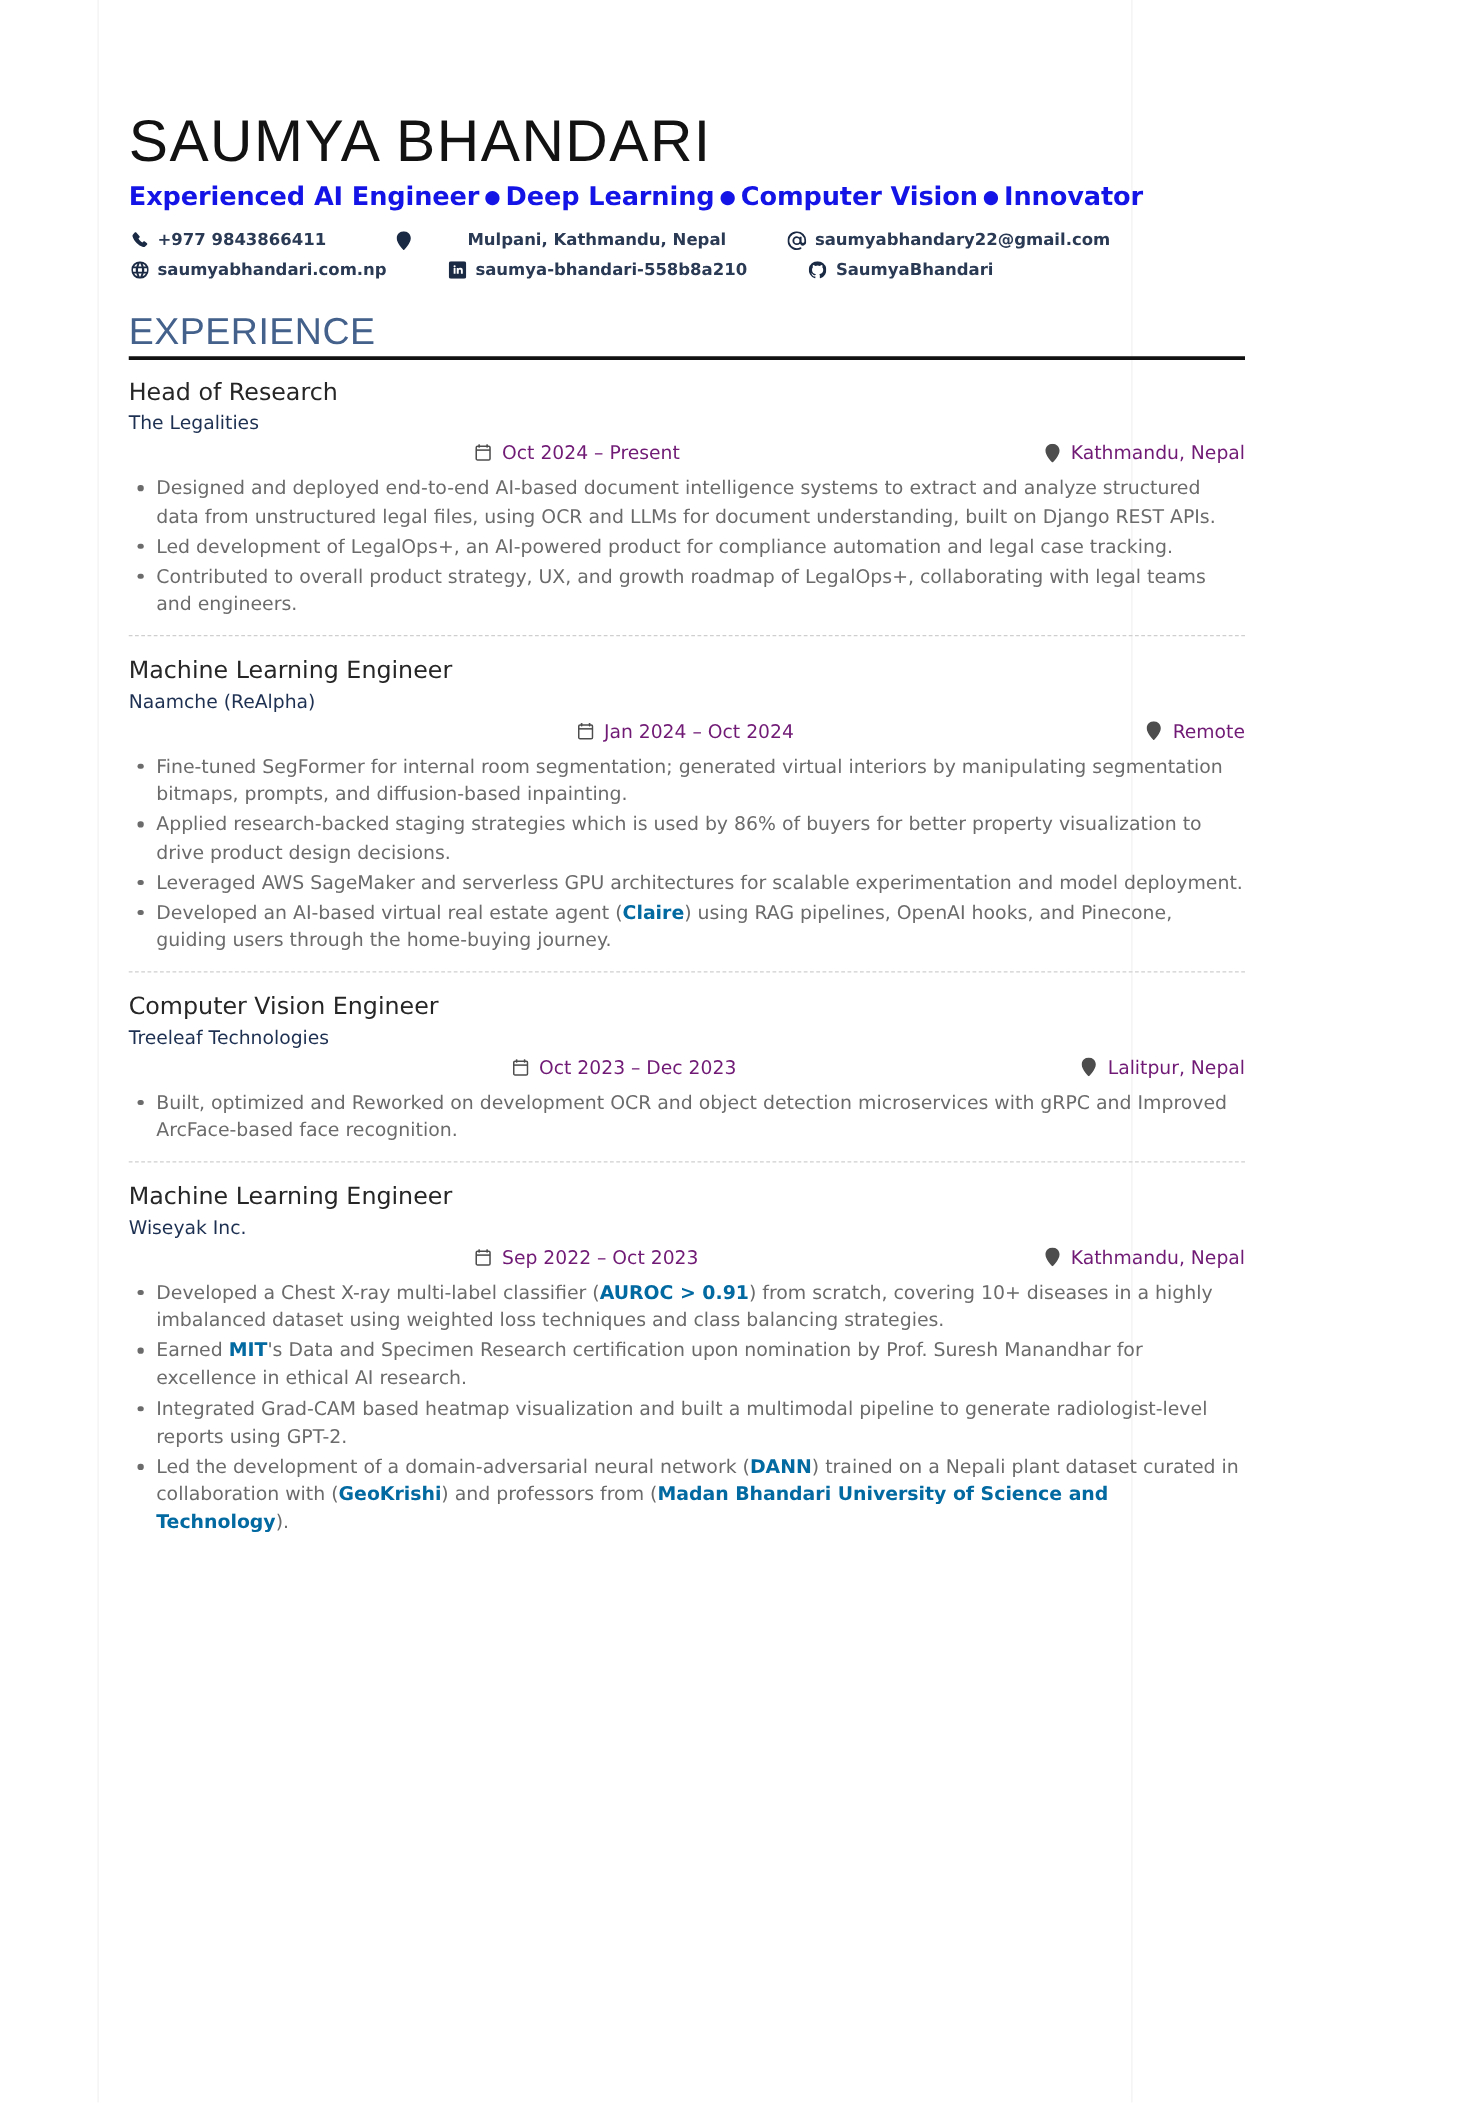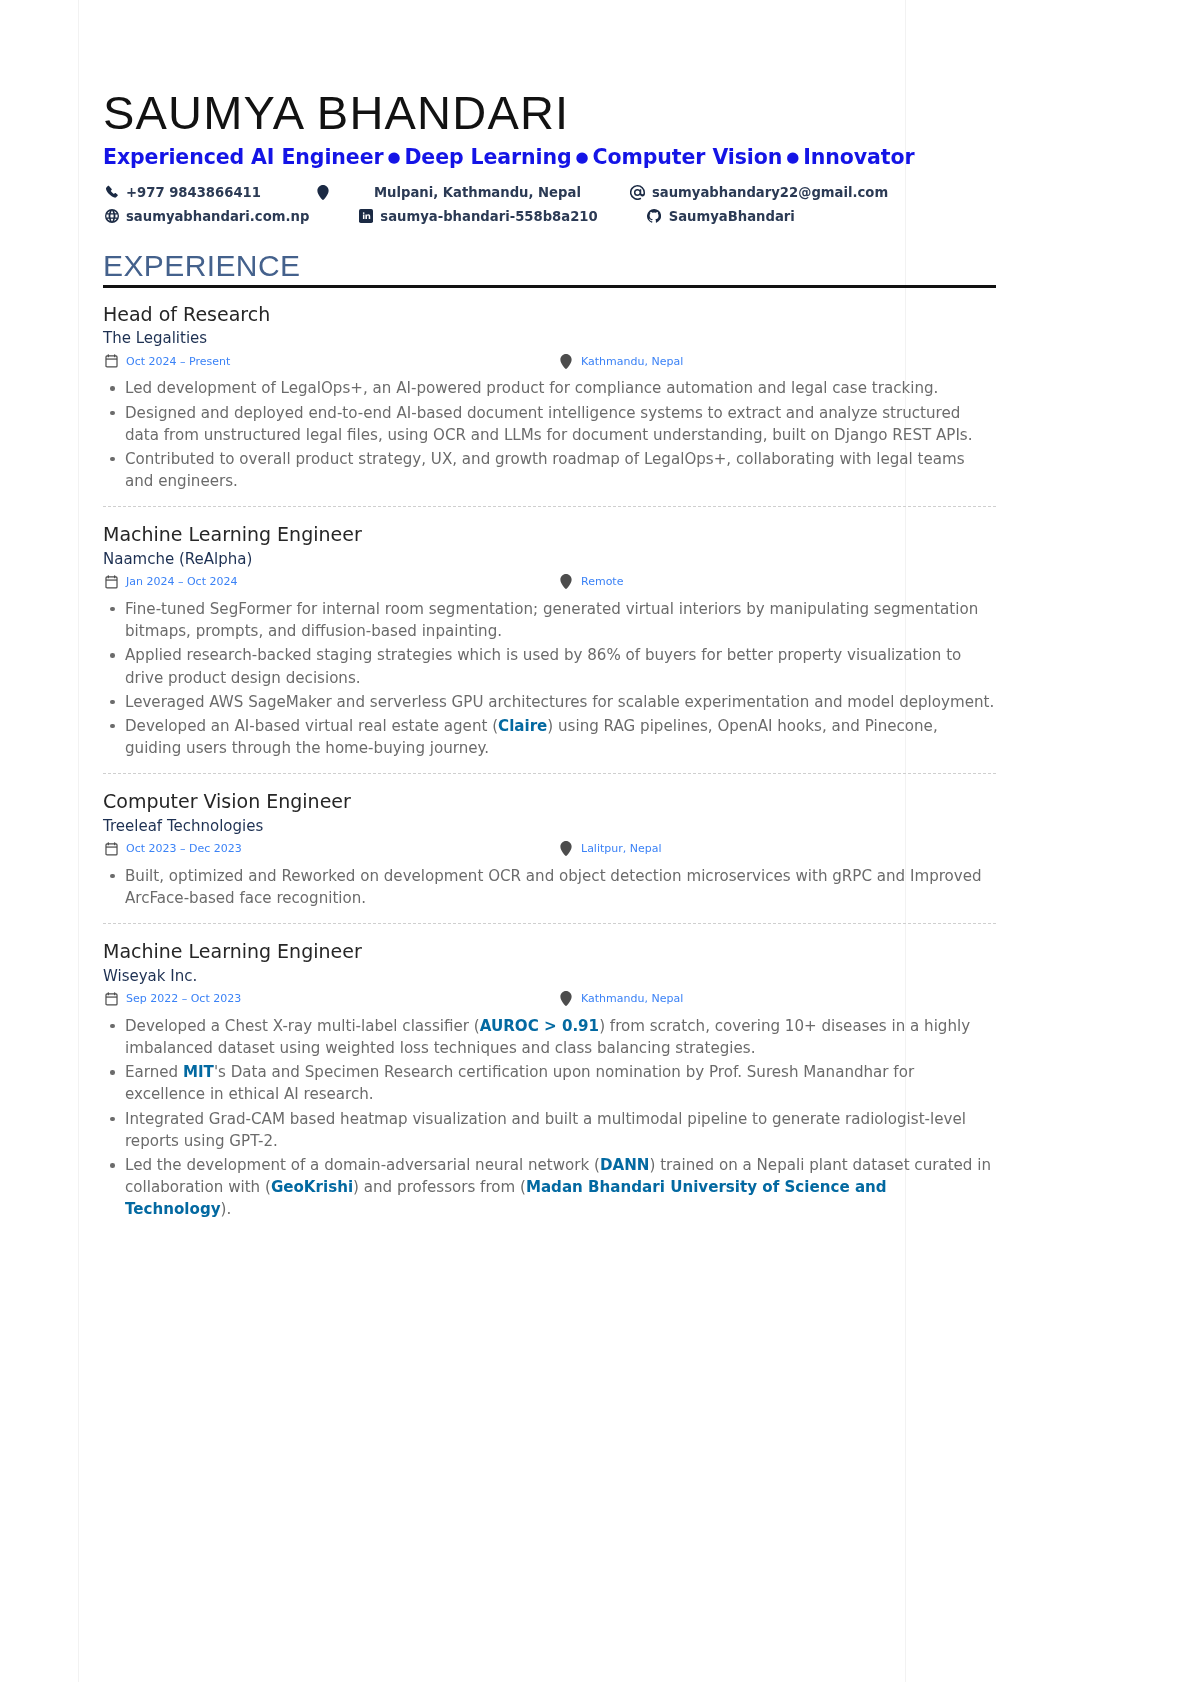--- a/index.html
+++ b/index.html
@@ -124,22 +124,23 @@
     font-weight: 400;
     color: #1d3052;
     line-height: 1.4;
     margin-bottom: 4px;
   }
   .entry-meta {
     display: flex;
     align-items: center;
     margin-bottom: 8px;
     font-family: "DejaVu Sans", sans-serif;
-    font-size: 11px;
-    color: #3b82f6;
+    font-size: 15px;
+    color: #701a75;
+    justify-content: flex-end;
   }
   .meta-date {
     display: flex;
     align-items: center;
     width: 455px;
     flex: none;
   }
   .meta-loc {
     display: flex;
     align-items: center;
@@ -281,22 +282,22 @@
               <div class="meta-loc">
                 <span class="meta-icon">
                   <svg width="12" height="15" viewBox="0 0 12 16">
                     <path fill="currentColor" d="M6 0C2.7 0 0 2.7 0 6c0 4.3 5.3 9.5 5.5 9.7.3.3.7.3 1 0C6.7 15.5 12 10.3 12 6c0-3.3-2.7-6-6-6z"></path>
                   </svg>
                 </span>
                 <span>Kathmandu, Nepal</span>
               </div>
             </div>
             <ul class="bullets">
+              <li>Designed and deployed end-to-end AI-based document intelligence systems to extract and analyze structured data from unstructured legal files, using OCR and LLMs for document understanding, built on Django REST APIs.</li>
               <li>Led development of LegalOps+, an AI-powered product for compliance automation and legal case tracking.</li>
-              <li>Designed and deployed end-to-end AI-based document intelligence systems to extract and analyze structured data from unstructured legal files, using OCR and LLMs for document understanding, built on Django REST APIs.</li>
               <li>Contributed to overall product strategy, UX, and growth roadmap of LegalOps+, collaborating with legal teams and engineers.</li>
             </ul>
           </div>
           <div class="divider"></div>
           <div class="entry">
             <div class="entry-title">Machine Learning Engineer</div>
             <div class="entry-org">Naamche (ReAlpha)</div>
             <div class="entry-meta">
               <div class="meta-date">
                 <span class="meta-icon">

